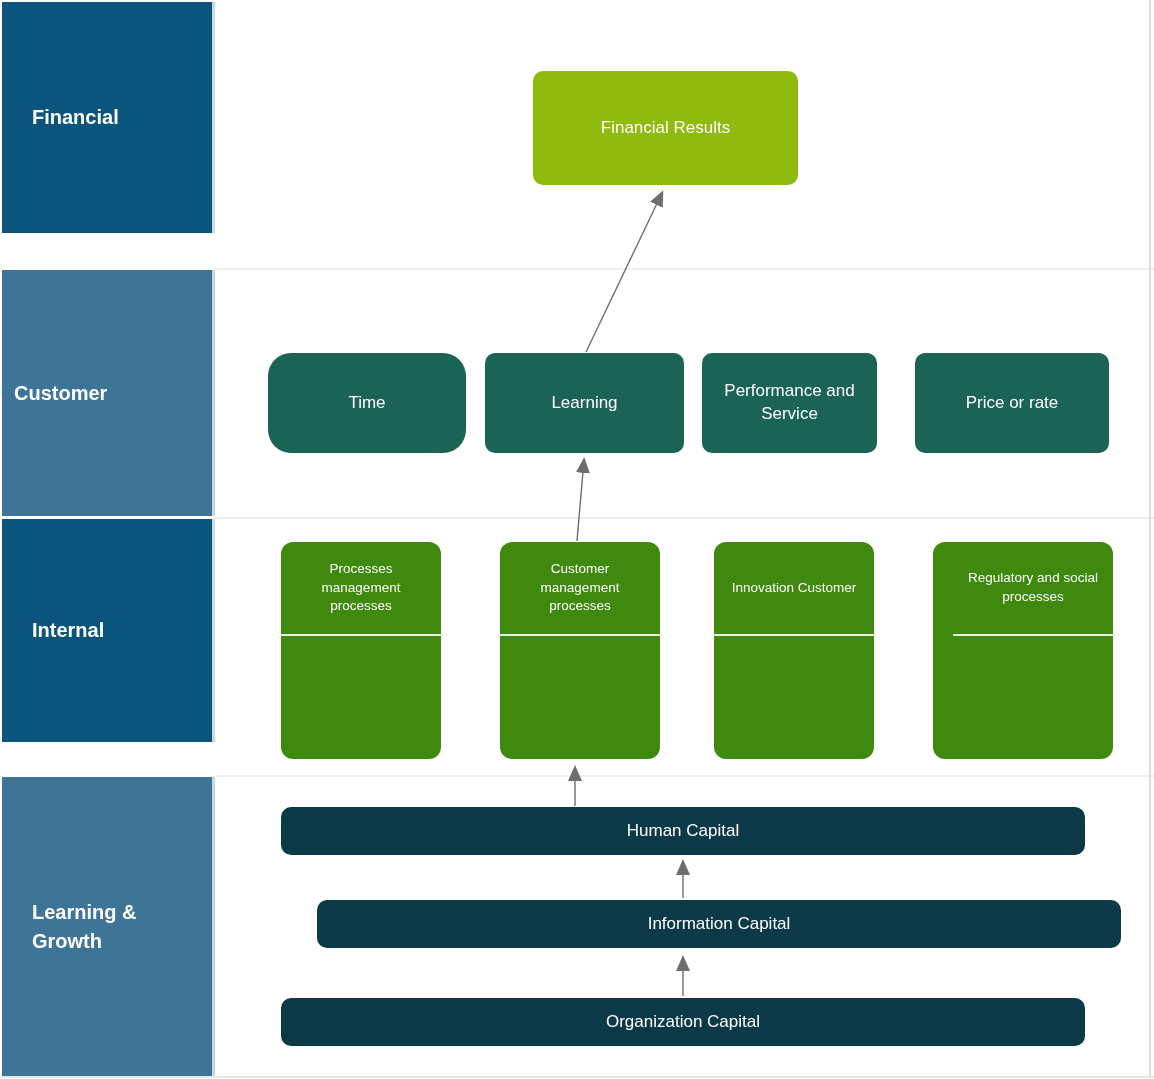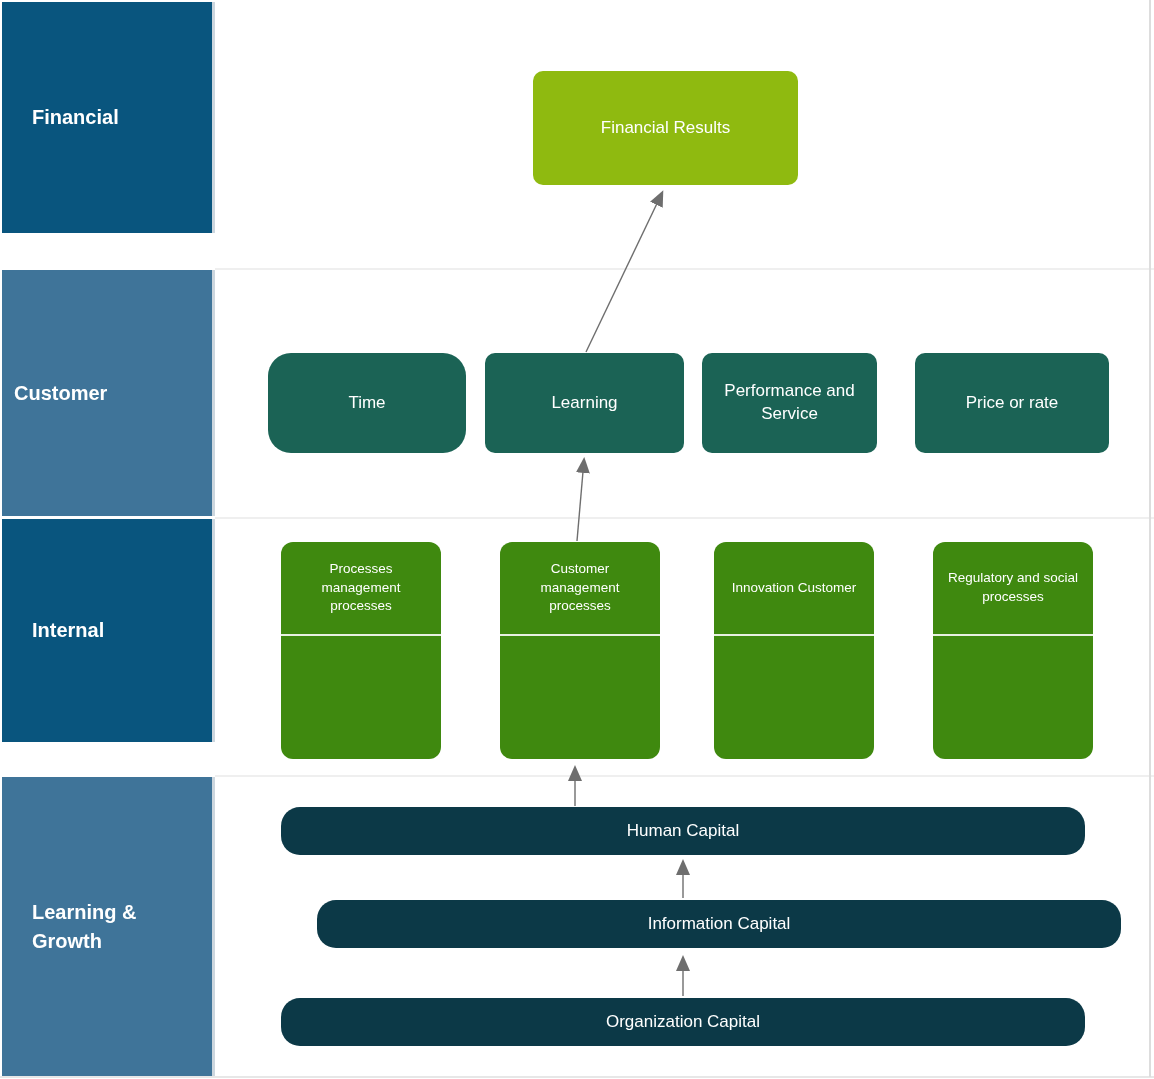--- a/index.html
+++ b/index.html
@@ -46,31 +46,31 @@
   .cnode-time  { left:268px; width:198px;border-radius:23px; }
   .cnode-qual  { left:485px; width:199px; }
   .cnode-perf  { left:702px; width:175px; }
   .cnode-price { left:915px; width:194px; }
 
   .inode {
     position:absolute; top:542px; width:160px; height:217px;
     background:#3F890F; border-radius:12px; color:#ffffff;
   }
   .inode-1 { left:281px; } .inode-2 { left:500px; }
-  .inode-3 { left:714px; } .inode-4 { left:933px; }
+  .inode-3 { left:714px; } .inode-4 { left:933px;padding-left:20px; }
   .inode-title {
     height:94px; display:flex; align-items:center; justify-content:center;
     text-align:center; font-size:13.5px; line-height:1.4; padding:0 12px;
     border-bottom:2px solid rgba(255,255,255,0.88); box-sizing:border-box;
   }
   .inode-body { height:121px; }
 
   .bar {
     position:absolute; left:281px; width:804px; height:48px;
-    background:#0C3947; border-radius:19px; color:#ffffff;
+    background:#0C3947; border-radius:10px; color:#ffffff;
     display:flex; align-items:center; justify-content:center; font-size:17px;
   }
   .bar-human { top:807px; } .bar-info { top:900px;margin-left:36px; } .bar-org { top:998px; }
 
   
   .arrows { position:absolute; left:0; top:0; pointer-events:none; }
   .arrows line { stroke:#6e6e6e; stroke-width:1.4; }
 </style>
 </head>
 <body>

